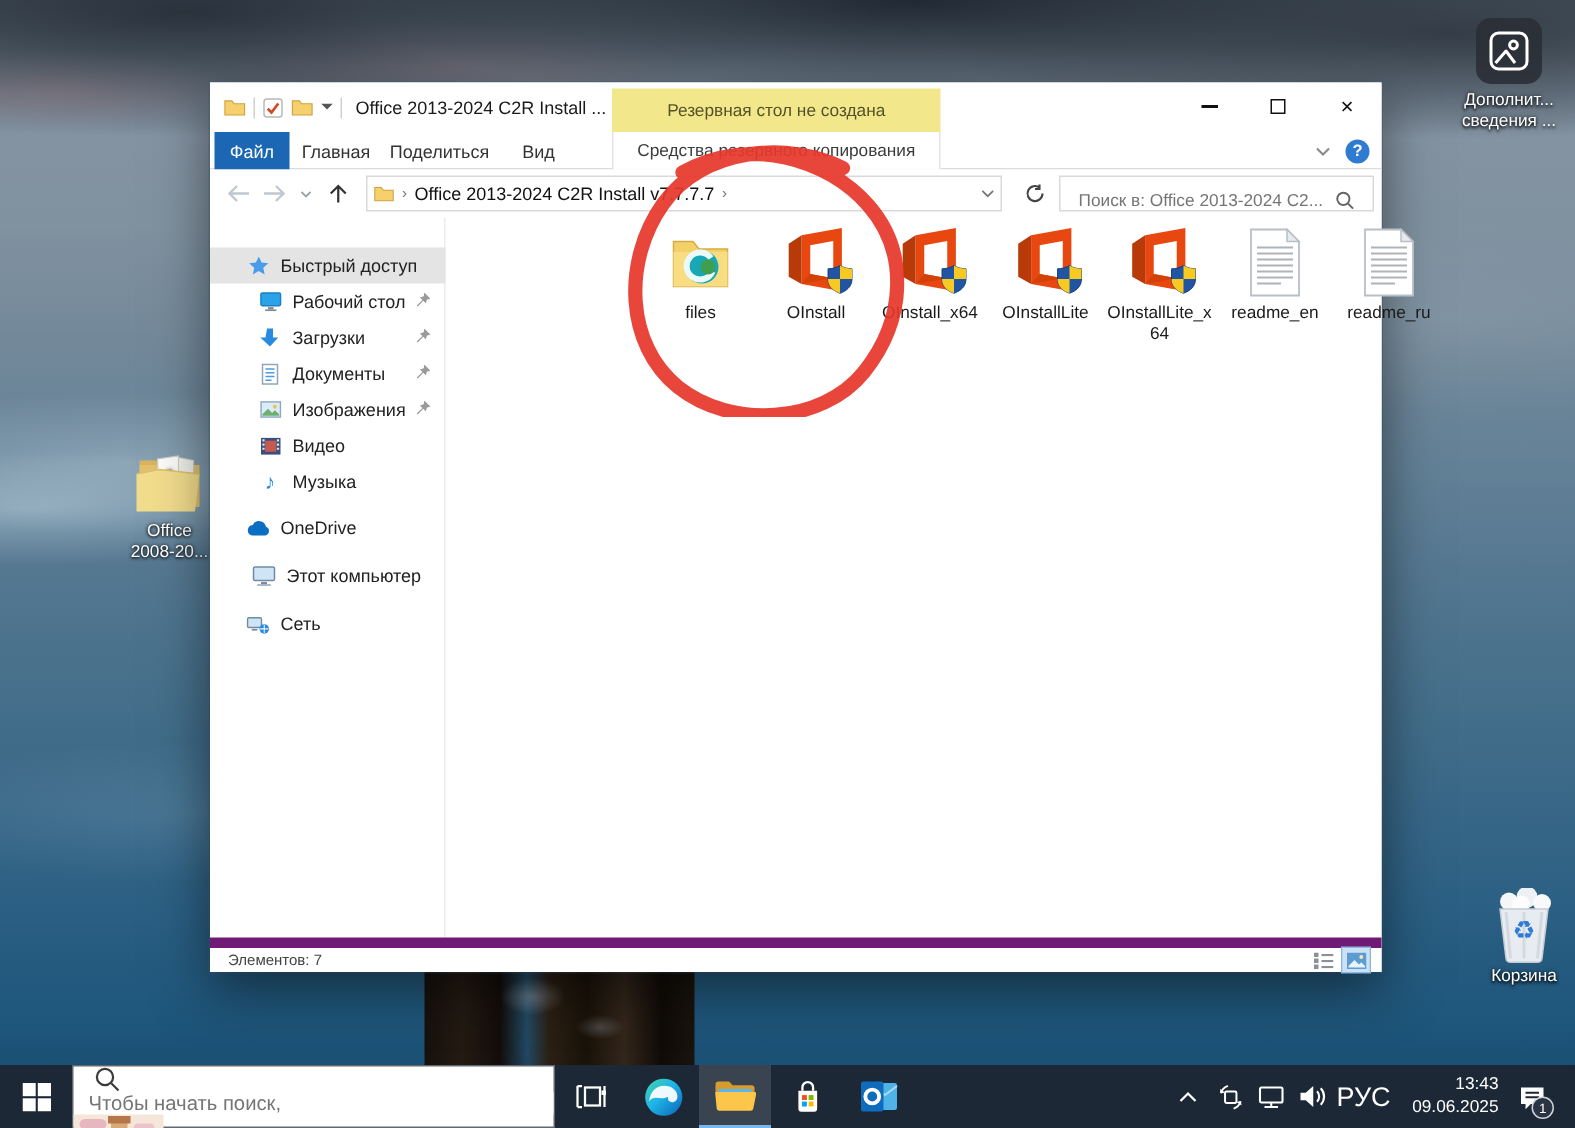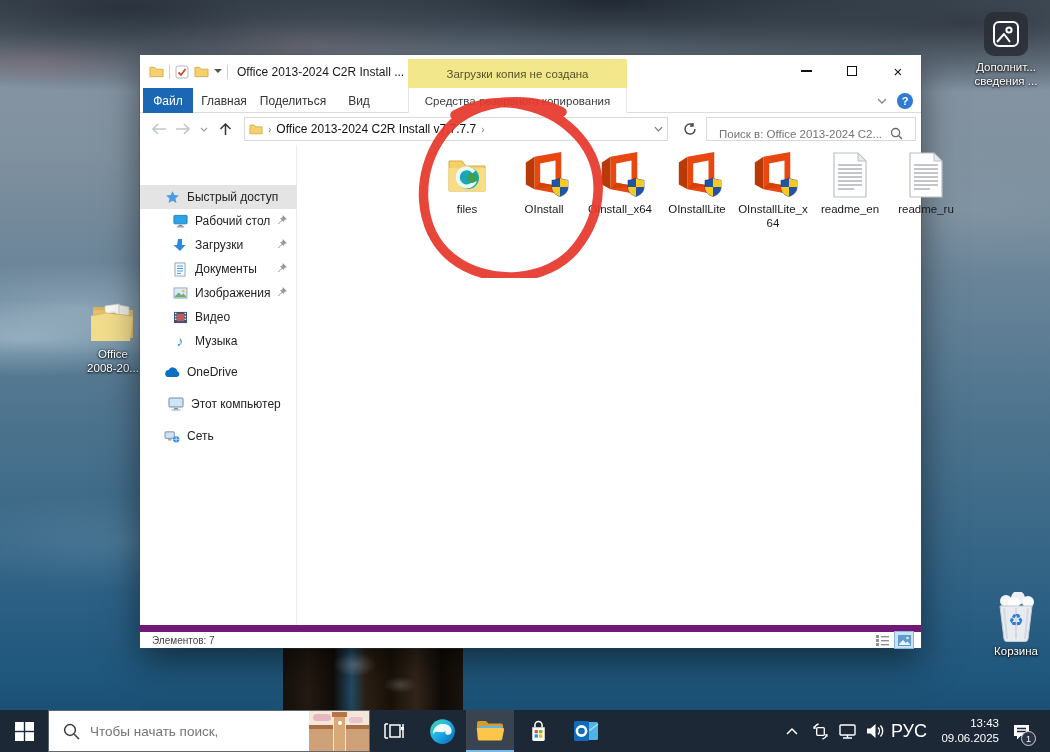--- a/index.html
+++ b/index.html
@@ -76,21 +76,21 @@
   .addr-right { margin-left:auto; display:flex; align-items:center; gap:6px; color:#555; }
   .refresh-btn { position:absolute; left:538px; top:4px; width:24px; height:24px; display:flex; align-items:center; justify-content:center; }
   .search-box { position:absolute; left:566px; top:4px; width:210px; height:24px; border:1px solid #d9d9d9;
     display:flex; align-items:flex-end; padding:0 12px; }
   .search-box input { border:none; outline:none; flex:1; font-size:11.5px; color:#444; min-width:0;
     font-family:"Liberation Sans",sans-serif; }
 
   .main { position:absolute; left:0; top:90px; width:100%; height:480px; background:#fff; }
   .sidebar { position:absolute; left:0; top:0; width:157px; height:100%; border-right:1px solid #ececec; }
   .srow { position:absolute; left:0; width:157px; height:24px; display:flex; align-items:center;
-    font-size:12px; color:#222;margin-top:20px; }
+    font-size:12px; color:#222; }
   .srow .sic { width:16px; height:16px; margin-right:7px; display:flex; align-items:center; justify-content:center; flex:none; }
   .srow .pin { margin-left:auto; margin-right:10px; }
   .srow.sel { background:#e4e4e4; }
 
   .files { position:absolute; left:158px; top:0; right:0; height:100%; }
   .fitem { position:absolute; top:6px; width:76px; text-align:center; }
   .fitem .fic { width:48px; height:48px; margin:0 auto; position:relative; }
   .fitem .flabel { margin-top:3px; font-size:11.5px; color:#1a1a1a; line-height:1.25;
     word-break:break-all; }
   .shield { position:absolute; right:-2px; bottom:-2px; }
@@ -102,21 +102,21 @@
   .vbtn { width:18px; height:16px; display:flex; align-items:center; justify-content:center; }
   .vbtn.on { background:#cbe2f6; outline:1px solid #8ab6e0; }
 
   
   .annot { position:absolute; left:405px; top:92px; width:198px; height:186px; z-index:20; pointer-events:none; }
 
   
   .taskbar { position:absolute; left:0; top:710px; width:1050px; height:42px; background:#1c2836;
     display:flex; align-items:stretch; z-index:30; }
   .tb-btn { width:48px; display:flex; align-items:center; justify-content:center; }
-  .tb-search { width:322px; background:#fff; border:1px solid #61696f; display:flex; align-items:center; position:relative; }
+  .tb-search { width:322px; background:#fff; border:1px solid #61696f; display:flex; position:relative;flex-direction:column; }
   .tb-search input { border:none; outline:none; font-size:13.5px; color:#5f6368; flex:1; margin-left:10px; min-width:0;
     font-family:"Liberation Sans",sans-serif; }
   .tb-search .mag { margin-left:14px; flex:none; }
   .bimg { width:60px; height:40px; position:relative; overflow:hidden; flex:none; background:#f4e7da; }
   .bimg .cloud1{ position:absolute; left:4px; top:3px; width:18px; height:7px; border-radius:6px; background:#e7b7c0; }
   .bimg .cloud2{ position:absolute; right:6px; top:6px; width:14px; height:6px; border-radius:6px; background:#ecc3ca; }
   .bimg .tower { position:absolute; left:25px; top:4px; width:11px; height:36px; background:#d8aa79; }
   .bimg .tower::before{ content:""; position:absolute; left:-2px; top:-3px; width:15px; height:5px; background:#b5774a; }
   .bimg .clockdot { position:absolute; left:29px; top:10px; width:4px; height:4px; border-radius:50%; background:#fff; }
   .bimg .wingL { position:absolute; left:0; top:18px; width:24px; height:22px; background:#cfa178; }
@@ -198,21 +198,21 @@
       <svg width="15" height="13" viewBox="0 0 16 13">
           <path d="M1 2 h5 l1.5 2 H15 v8 H1z" fill="#f5d06c" stroke="#cfa23f" stroke-width=".8"></path>
         </svg>
       <svg width="8" height="6" viewBox="0 0 8 6">
           <path d="M0 0 h8 l-4 4z" fill="#555"></path>
           <rect x="0" y="-3" width="8" height="1.2" fill="#555"></rect>
         </svg>
       <div class="sep"></div>
     </div>
     <span class="win-title">Office 2013-2024 C2R Install ...</span>
-    <div class="ctx-band">Загрузки копия не создана</div>
+    <div class="ctx-band">Резервная стол не создана</div>
     <div class="win-controls">
       <div class="win-btn">
           <div class="glyph-min"></div>
         </div>
       <div class="win-btn">
           <div class="glyph-max"></div>
         </div>
       <div class="win-btn">
           <span class="glyph-close">×</span>
         </div>

